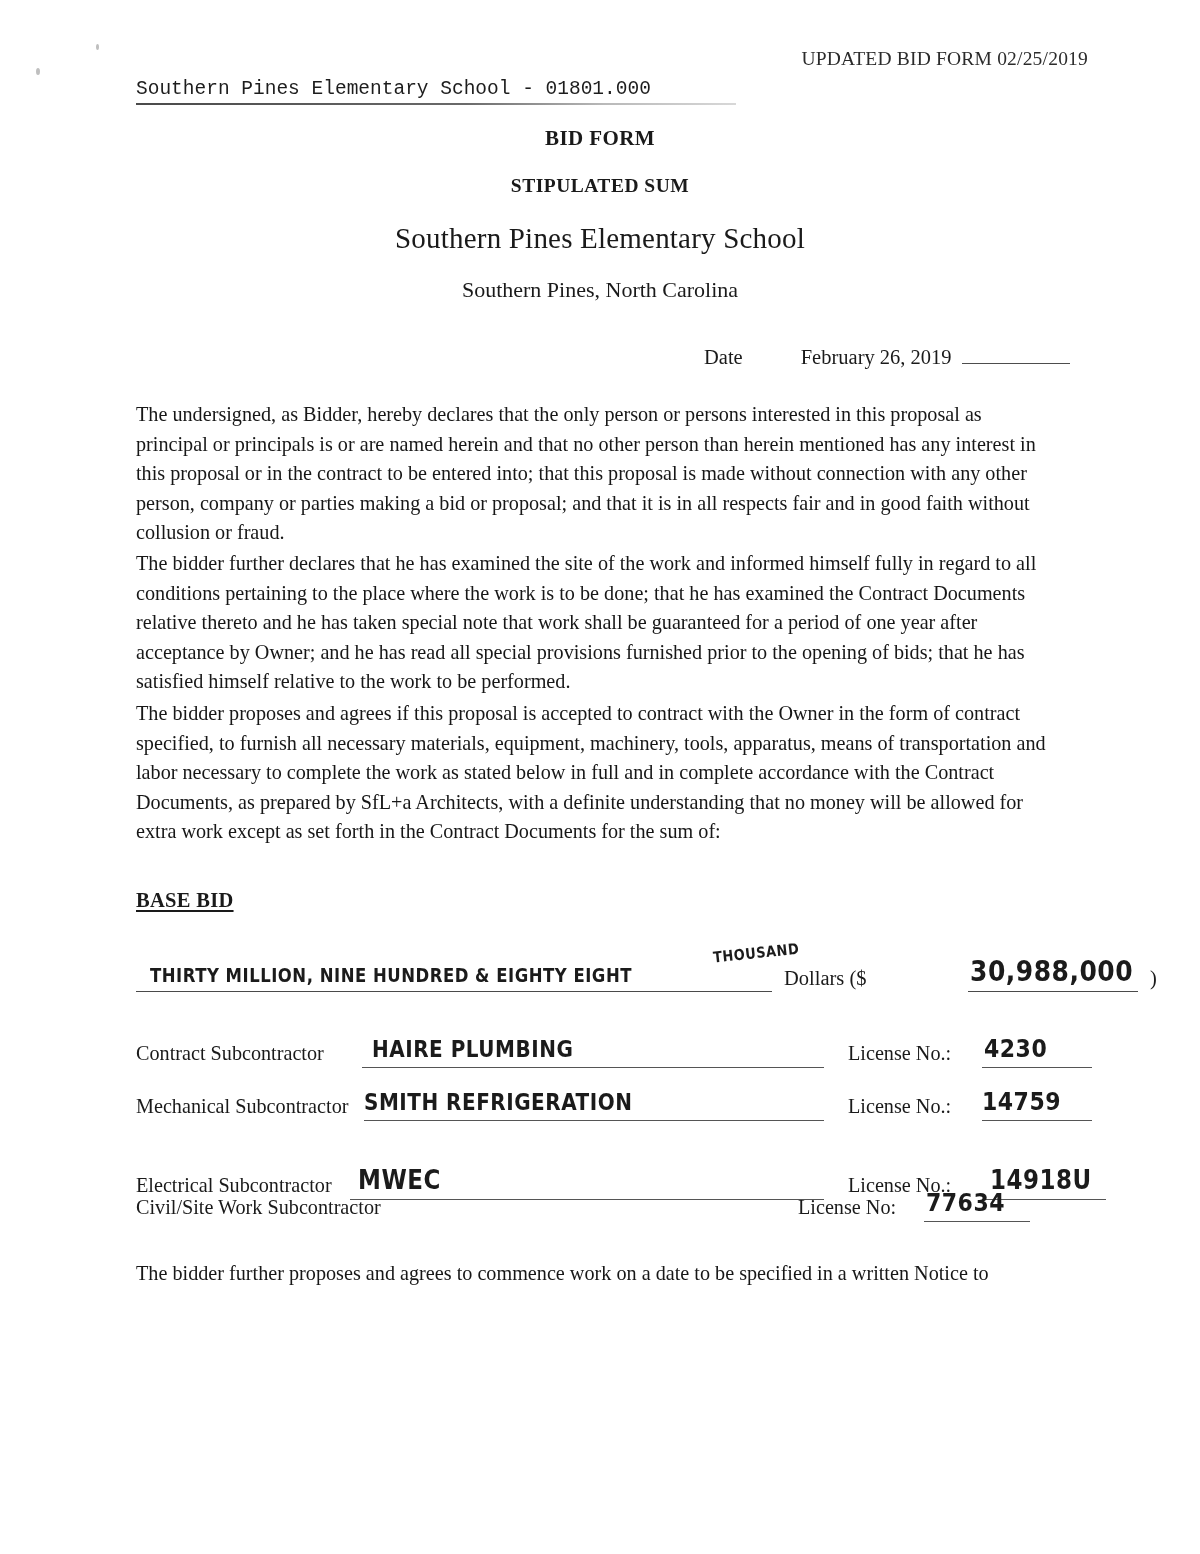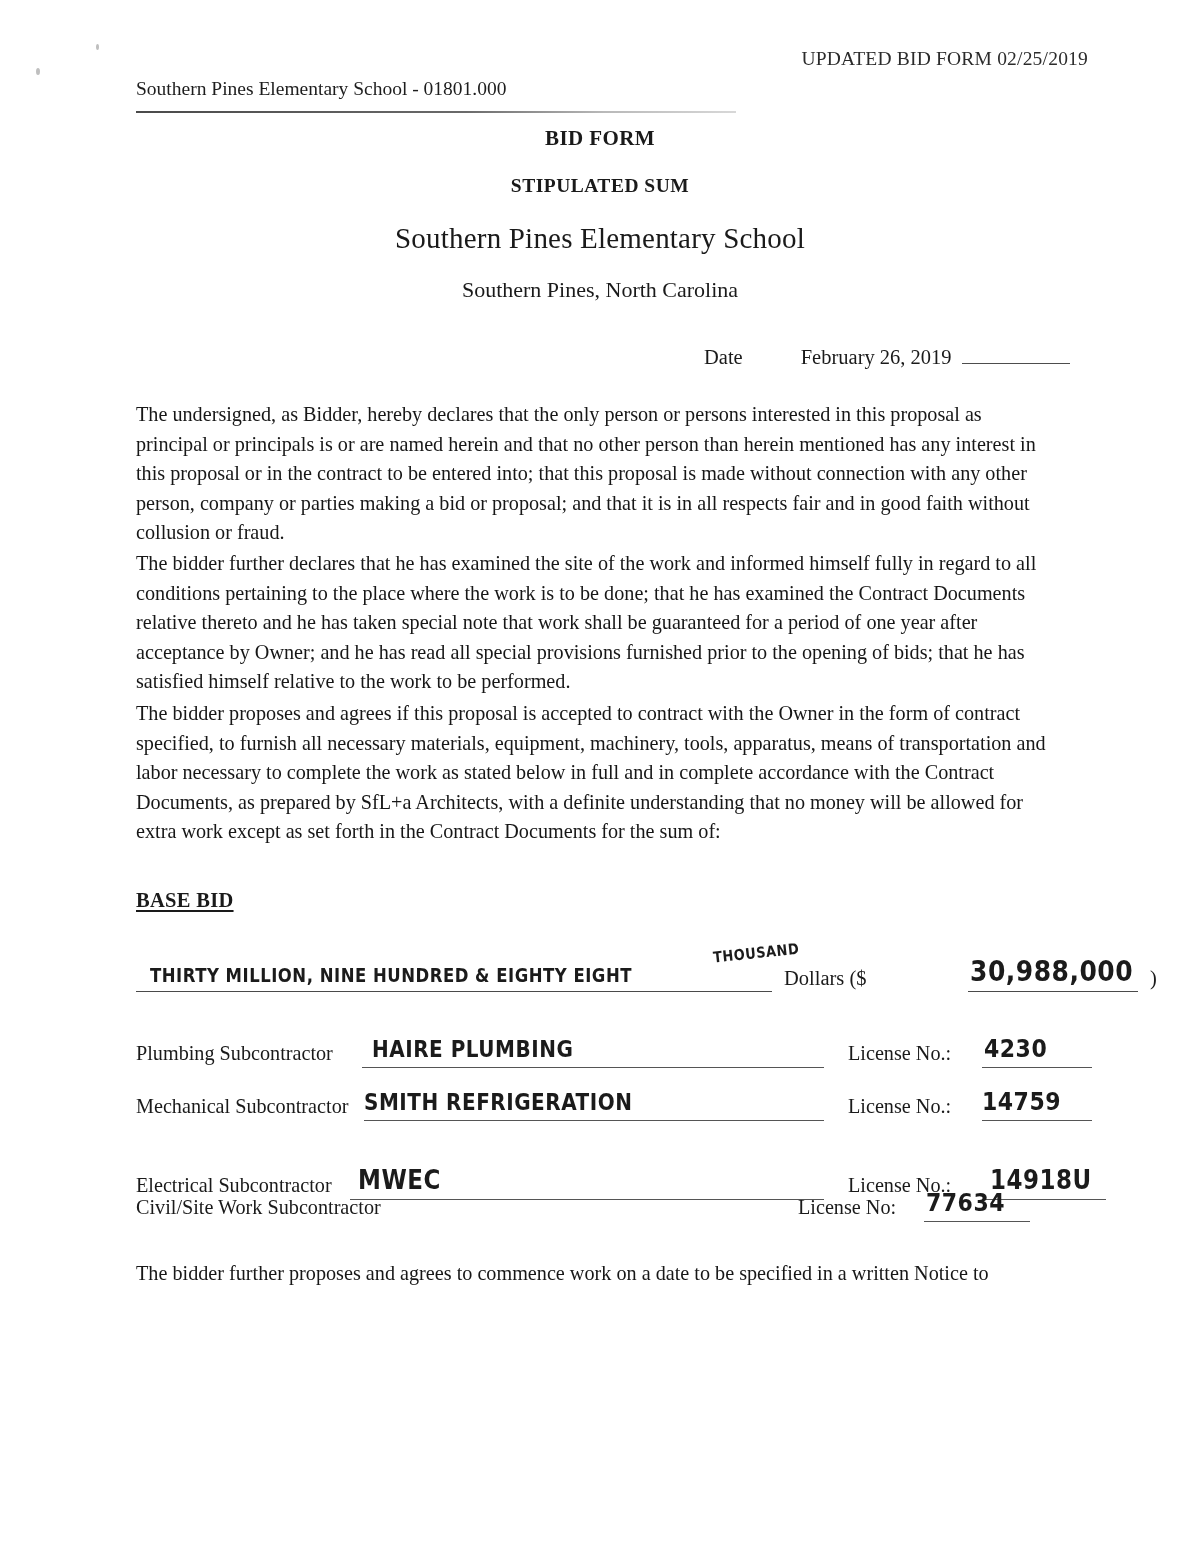--- a/index.html
+++ b/index.html
@@ -42,21 +42,22 @@
     position: absolute;
     top: 78px;
     left: 136px;
     width: 600px;
   }
   .proj-line .txt {
     font-size: 19.5px;
     color: #1d1d1d;
     white-space: nowrap;
     display: block;
-    padding-bottom: 11px;
+    padding-bottom: 3px;
+    font-family: Liberation Mono, monospace;
   }
   .proj-line .rule {
     display: block;
     height: 1.6px;
     background: linear-gradient(to right,#4a4a4a 0%,#6a6a6a 55%,#b9b9b9 78%,#d8d8d8 100%);
   }
 
   
   .t-center { position: absolute; width: 100%; text-align: center; }
   .title-bid {
@@ -299,21 +300,21 @@
     </div>
     <span class="hand bid-words-sup">THOUSAND</span>
     <span class="dollars-label">Dollars ($</span>
     <div class="bid-figure-slot">
       <span class="hand bid-figure">30,988,000</span>
     </div>
     <span class="paren-close">)</span>
   </div>
 
   <div class="sub-row" style="top:1026px;">
-    <span class="sub-label">Plumbing Subcontractor</span>
+    <span class="sub-label">Contract Subcontractor</span>
     <div class="sub-slot" style="left:226px;width:462px;">
       <span class="hand sub-value" style="left:10px;">HAIRE PLUMBING</span>
     </div>
     <span class="lic-label" style="left:712px;">License No.:</span>
     <div class="lic-slot" style="left:846px;width:110px;">
       <span class="hand lic-value" style="left:2px;">4230</span>
     </div>
   </div>
 
   <div class="sub-row" style="top:1079px;">

